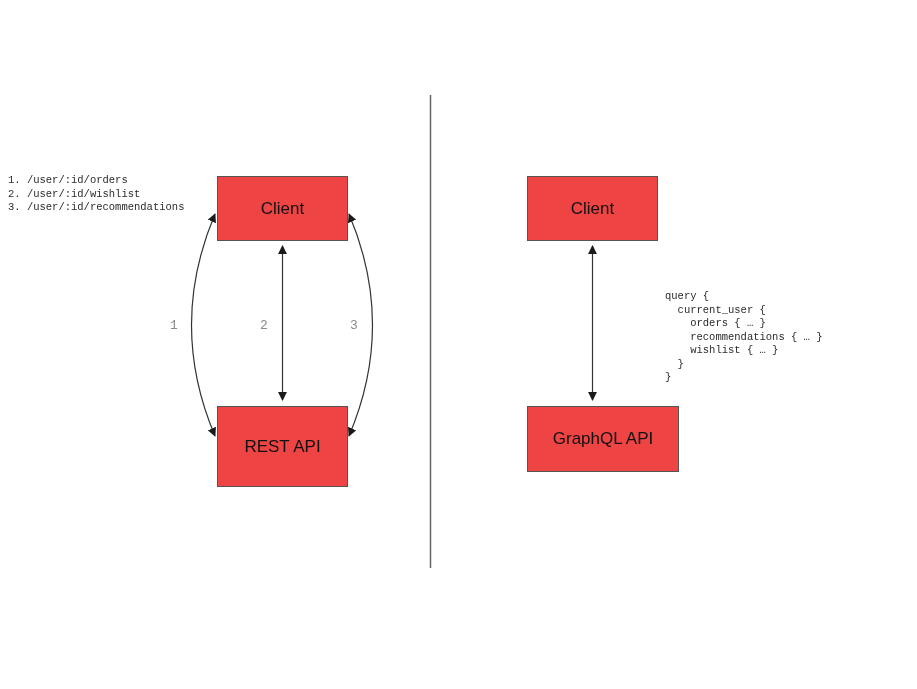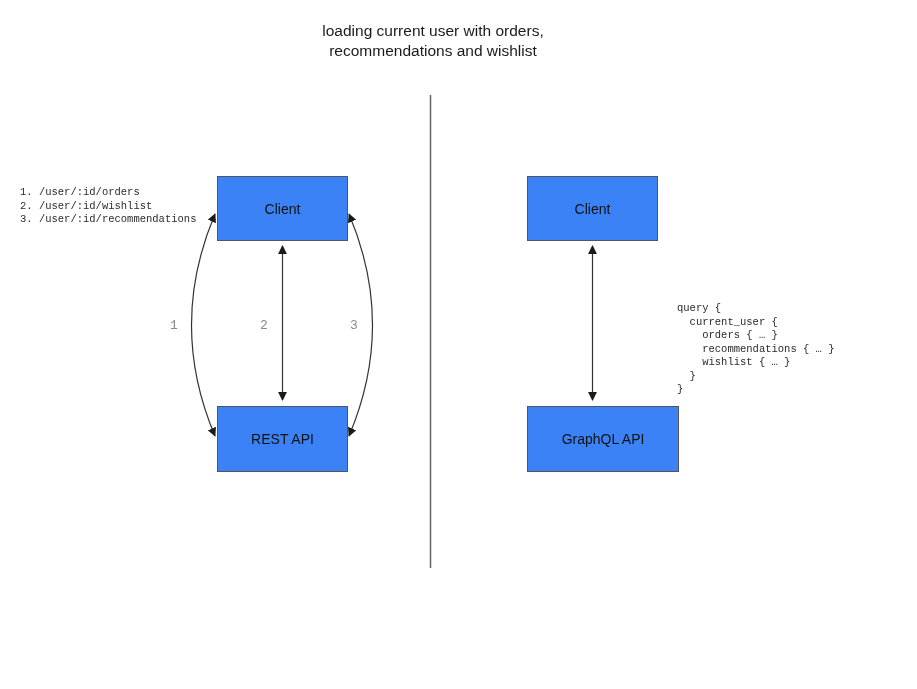--- a/index.html
+++ b/index.html
@@ -30,36 +30,36 @@
     width: 420px;
   }
   svg.overlay {
     position: absolute;
     left: 0;
     top: 0;
     pointer-events: none;
   }
   .box {
     position: absolute;
-    background: #3b82f6;
+    background: #ef4444;
     border: 1px solid #555555;
     display: flex;
     align-items: center;
     justify-content: center;
-    font-size: 14px;
+    font-size: 17px;
     color: #111111;
     box-sizing: border-box;
   }
   .box.client-left  { left: 217px; top: 176px; width: 131px; height: 65px; }
-  .box.rest-api     { left: 217px; top: 406px; width: 131px; height: 66px; }
+  .box.rest-api     { left: 217px; top: 406px; width: 131px; height: 81px; }
   .box.client-right { left: 527px; top: 176px; width: 131px; height: 65px; }
   .box.graphql-api  { left: 527px; top: 406px; width: 152px; height: 66px; }
   pre.mono {
     position: absolute;
-    margin: 12px;
+    margin: 0;
     font-family: "Liberation Mono", monospace;
     font-size: 10.5px;
     line-height: 13.5px;
     color: #2b2b2b;
     white-space: pre;
   }
   pre.endpoints { left: 8px; top: 174px; }
   pre.query     { left: 665px; top: 290px; }
   .arrow-label {
     position: absolute;
@@ -71,22 +71,20 @@
   }
   .arrow-label.l1 { left: 167px; top: 318px; }
   .arrow-label.l2 { left: 257px; top: 318px; }
   .arrow-label.l3 { left: 347px; top: 318px; }
 </style>
 </head>
 <body>
 
 <div class="stage">
 
-  <div class="title">loading current user with orders,
-recommendations and wishlist</div>
 
   <svg class="overlay" width="917" height="689" viewBox="0 0 917 689">
     <defs>
       <marker id="ah" viewBox="0 0 10 10" refX="9" refY="5" markerWidth="7.5" markerHeight="7.5" orient="auto-start-reverse">
         <path d="M0,0 L10,5 L0,10 z" fill="#1a1a1a"></path>
       </marker>
     </defs>
 
     <line x1="430.5" y1="95" x2="430.5" y2="568" stroke="#666666" stroke-width="1.5"></line>
 

